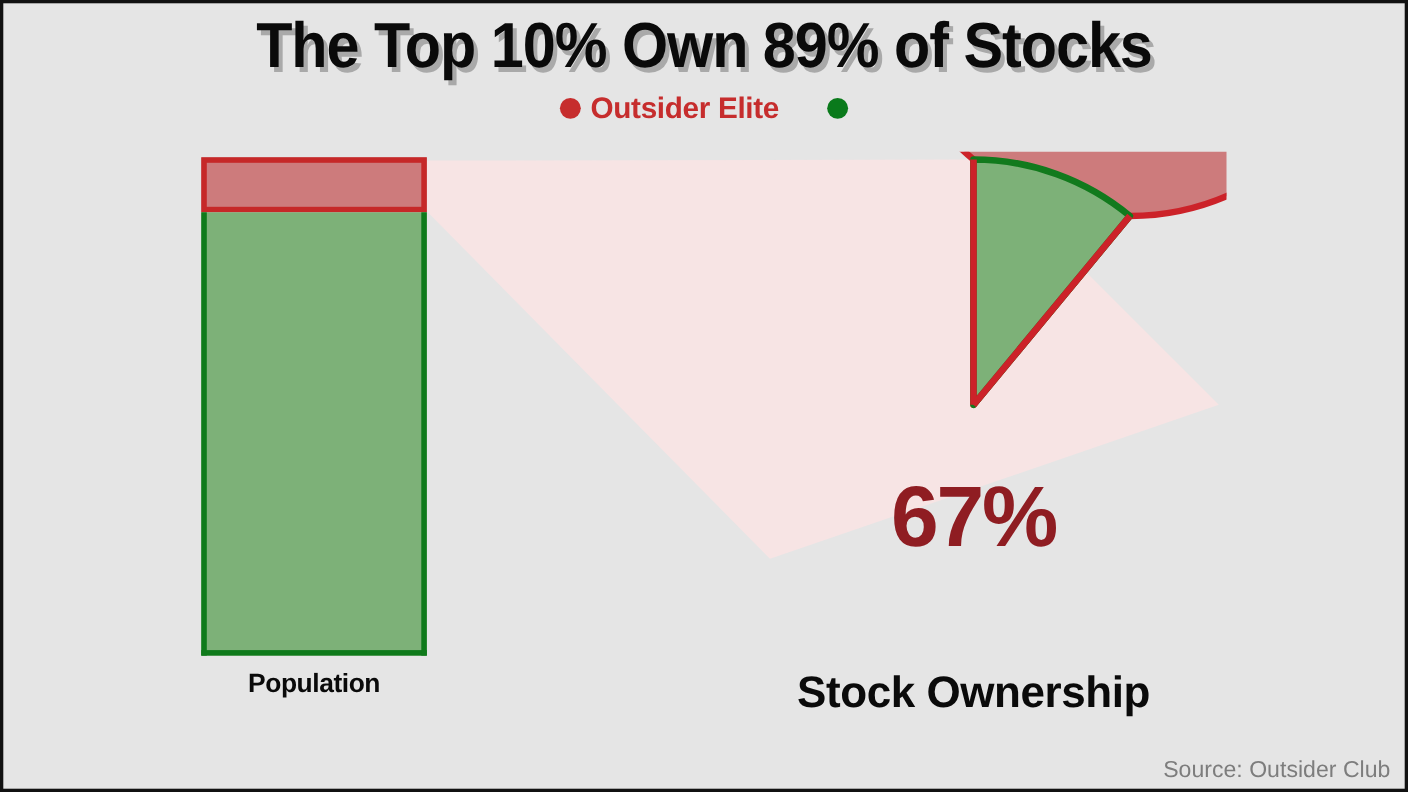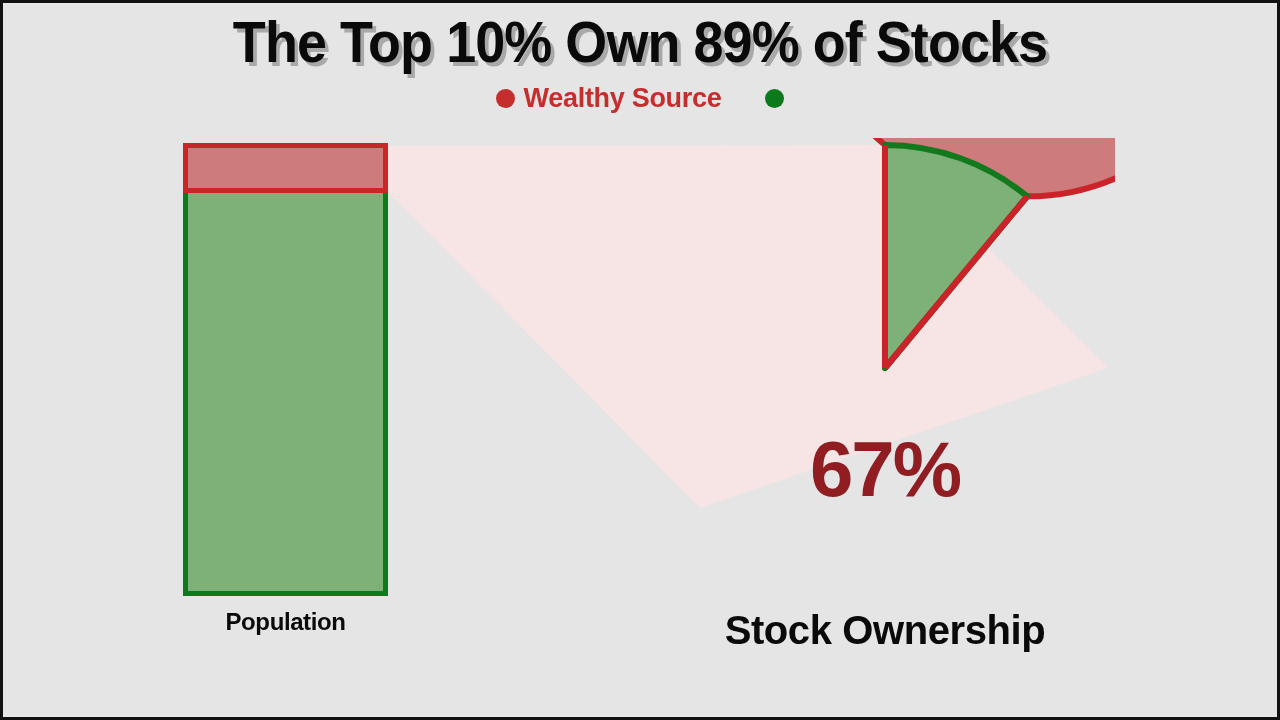--- a/index.html
+++ b/index.html
@@ -169,21 +169,21 @@
 
   <svg id="connector" viewBox="0 0 1280 720" width="1280" height="720" aria-hidden="true">
     <polygon points="388,146 388,192 700,508 1108,368 885,145" fill="#f7e4e4" stroke="none"></polygon>
   </svg>
 
   <div id="chart-title">The Top 10% Own 89% of Stocks</div>
 
   <div id="legend">
     <div class="legend-item">
       <span class="legend-dot" style="background:#c62d2d"></span>
-      <span style="color:#c62d2d">Wealthy Source</span>
+      <span style="color:#c62d2d">Outsider Elite</span>
     </div>
     <div class="legend-item">
       <span class="legend-dot" style="background:#0a7a1b"></span>
     </div>
   </div>
 
   <div id="bar-group">
     <div id="bar-segment-elite"></div>
     <div id="bar-segment-everyone"></div>
   </div>
@@ -195,15 +195,16 @@
 
     <path d="M 230 230 L 230 7 A 223 223 0 0 1 372.16 58.34 Z" fill="#7db178" stroke="#127a1d" stroke-width="6" stroke-linejoin="round"></path>
 
     <path d="M 230 230 L 230 7" fill="none" stroke="#cc2229" stroke-width="6"></path>
     <path d="M 230 230 L 372.16 58.34" fill="none" stroke="#cc2229" stroke-width="6"></path>
   </svg>
 
   <div id="pie-value-label">67%</div>
   <div id="pie-axis-label">Stock Ownership</div>
 
+  <div id="source-note">Source: Outsider Club</div>
 
   <div id="frame-border"></div>
 </div>
 
 </body></html>

